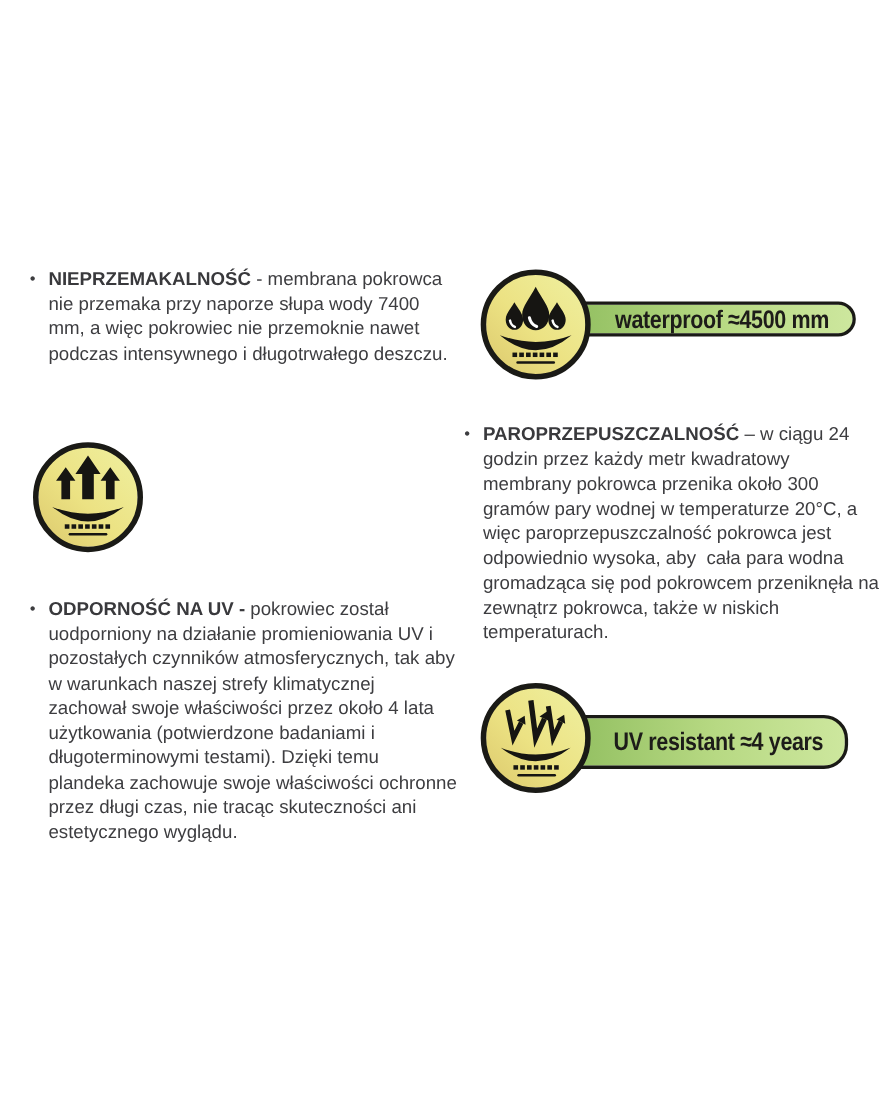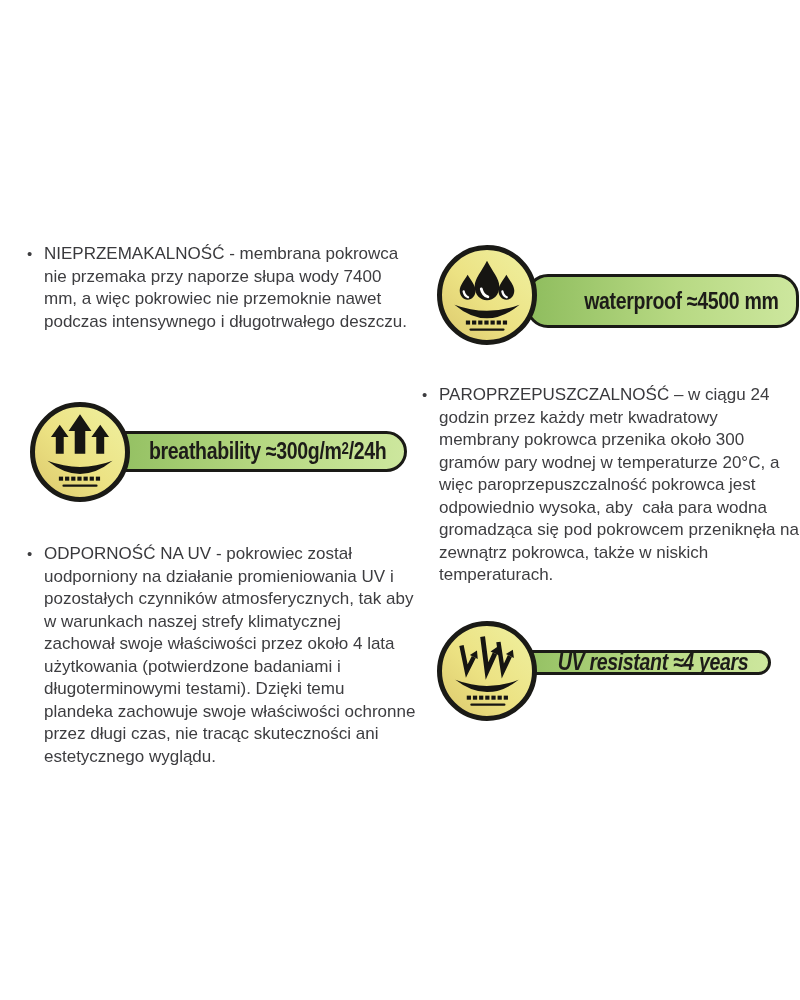--- a/index.html
+++ b/index.html
@@ -9,21 +9,21 @@
   }
   
   .bullet{
     position:absolute;display:flex;align-items:flex-start;
     color:#3d3d40;font-size:17px;line-height:22.5px;
   }
   .bullet .marker{
     flex:none;width:17px;padding-left:3px;font-size:15px;line-height:22.5px;color:#3d3d40;
   }
   .bullet p{margin:0;white-space:pre-wrap;}
-  .bullet strong{font-weight:400;color:#39393c;}
+  .bullet strong{font-weight:700;color:#39393c;}
   .b1{left:24px;top:243px;width:392px;}
   .b2{left:24px;top:543px;width:392px;}
   .b3{left:419px;top:384px;width:381px;}
   
   .pill{
     position:absolute;box-sizing:border-box;z-index:1;
     border:3px solid #1a1a16;border-radius:22px;
     background:linear-gradient(to right,#8fbd5e 0%,#b7d983 55%,#cde79e 100%);
     display:flex;align-items:center;justify-content:center;
   }
@@ -34,25 +34,25 @@
   .pill .label .sup{font-size:0.68em;position:relative;top:-0.33em;}
   .circle{
     position:absolute;box-sizing:border-box;z-index:2;
     width:100px;height:100px;border-radius:50%;
     border:5px solid #1a1a16;
     background:linear-gradient(45deg,#dcc96d 0%,#ece283 45%,#eff0a0 100%);
     display:flex;align-items:center;justify-content:center;
   }
   .circle svg{width:88px;height:88px;display:block;}
   .wp-circle{left:437px;top:245px;}
-  .wp-pill{left:526px;top:274px;width:273px;height:54px;padding-left:30px;justify-content:flex-end;}
+  .wp-pill{left:505px;top:274px;width:273px;height:32px;padding-left:30px;}
   .br-circle{left:30px;top:402px;}
   .br-pill{left:98px;top:431px;width:309px;height:41px;padding-left:30px;}
   .uv-circle{left:437px;top:621px;}
-  .uv-pill{left:505px;top:650px;width:266px;height:25px;padding-left:30px;font-style:italic;}
+  .uv-pill{left:505px;top:650px;width:266px;height:49px;padding-left:30px;}
 </style>
 </head>
 <body>
 
 <div class="canvas">
 
   <div class="bullet b1">
     <span class="marker">•</span>
     <p><strong>NIEPRZEMAKALNOŚĆ</strong><span> - </span><span>membrana pokrowca nie przemaka przy naporze słupa wody 7400 mm, a więc pokrowiec nie przemoknie nawet podczas intensywnego i długotrwałego deszczu.</span></p>
   </div>
@@ -75,23 +75,20 @@
         <rect x="40" y="79" width="4.8" height="4.6"></rect>
           <rect x="47" y="79" width="4.8" height="4.6"></rect>
         <rect x="54" y="79" width="4.8" height="4.6"></rect>
           <rect x="61" y="79" width="4.8" height="4.6"></rect>
         <rect x="68" y="79" width="4.8" height="4.6"></rect>
       </g>
       <rect x="30" y="88" width="40" height="2.6" rx="1.3" fill="#161512"></rect>
     </svg>
   </div>
 
-  <div class="pill br-pill">
-    <span class="label"><span>breathability ≈300g/m</span><span class="sup">2</span><span>/24h</span></span>
-  </div>
   <div class="circle br-circle">
     <svg viewBox="0 0 100 100" aria-hidden="true">
       <polygon fill="#161512" points="50,7 63,26 56,26 56,52 44,52 44,26 37,26"></polygon>
       <polygon fill="#161512" points="27,19 37,33 31.5,33 31.5,52 22.5,52 22.5,33 17,33"></polygon>
       <polygon fill="#161512" points="73,19 83,33 77.5,33 77.5,52 68.5,52 68.5,33 63,33"></polygon>
       <path fill="#161512" d="M13,60 Q50,74 87,60 Q50,90 13,60 Z"></path>
       <g fill="#161512">
         <rect x="26" y="78" width="4.8" height="4.6"></rect>
           <rect x="33" y="78" width="4.8" height="4.6"></rect>
         <rect x="40" y="78" width="4.8" height="4.6"></rect>

